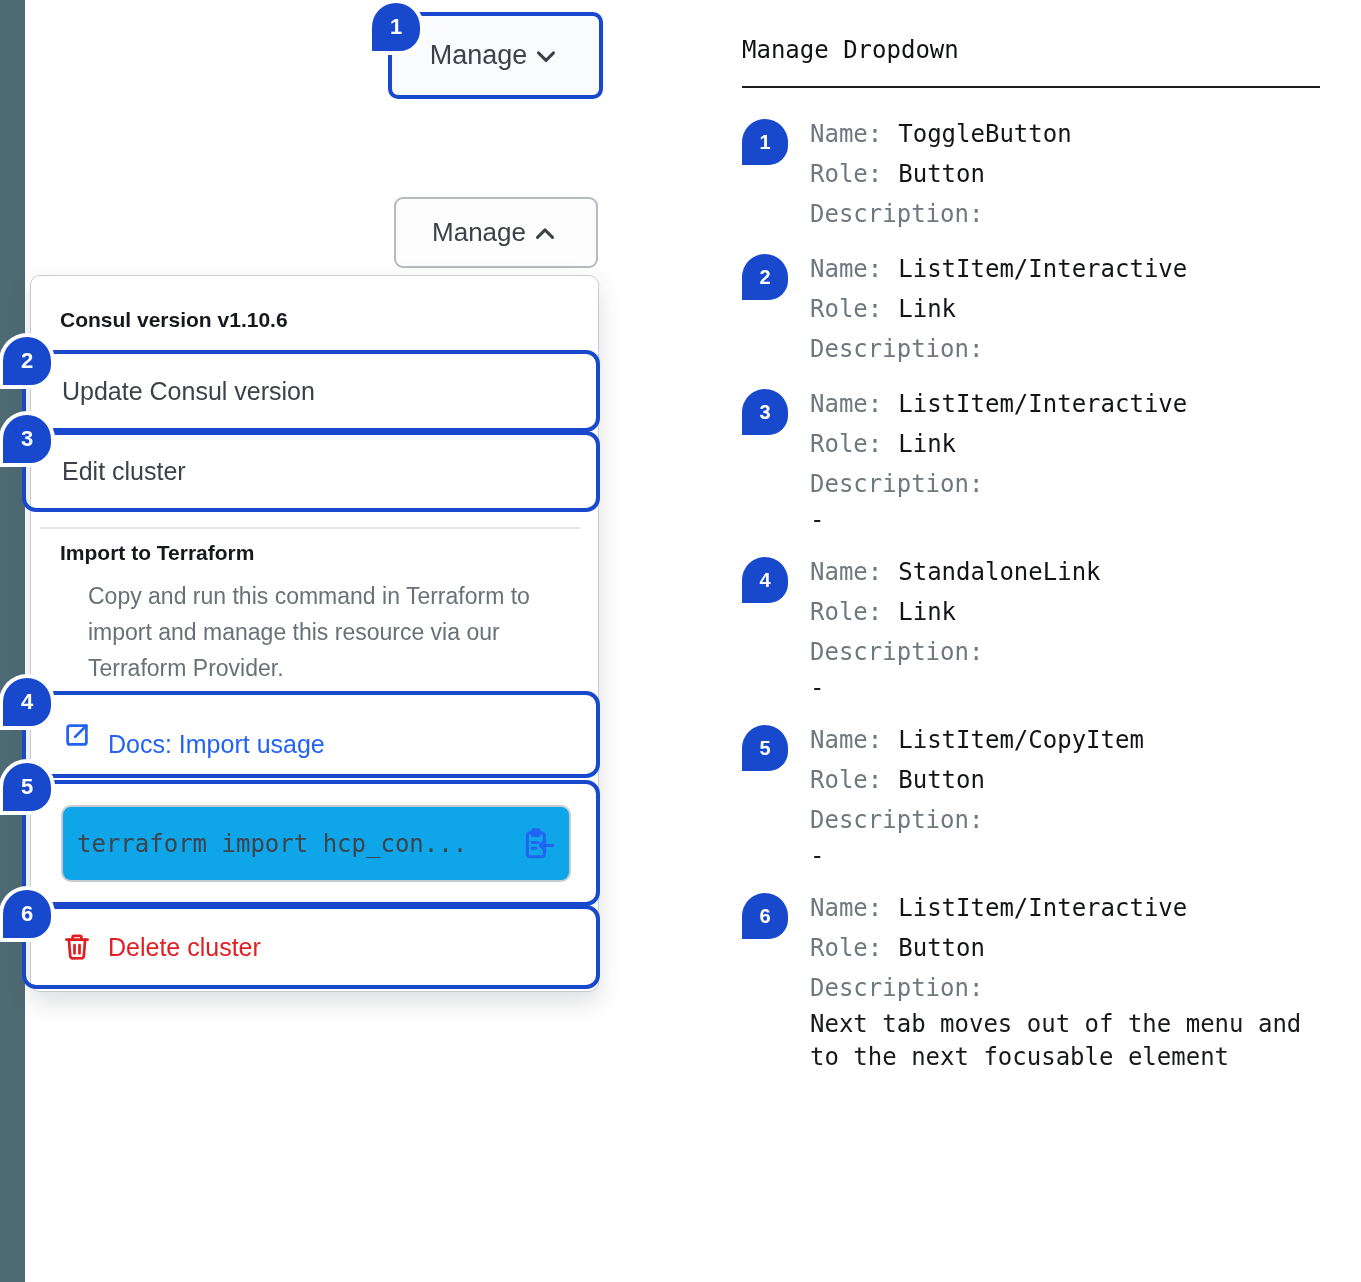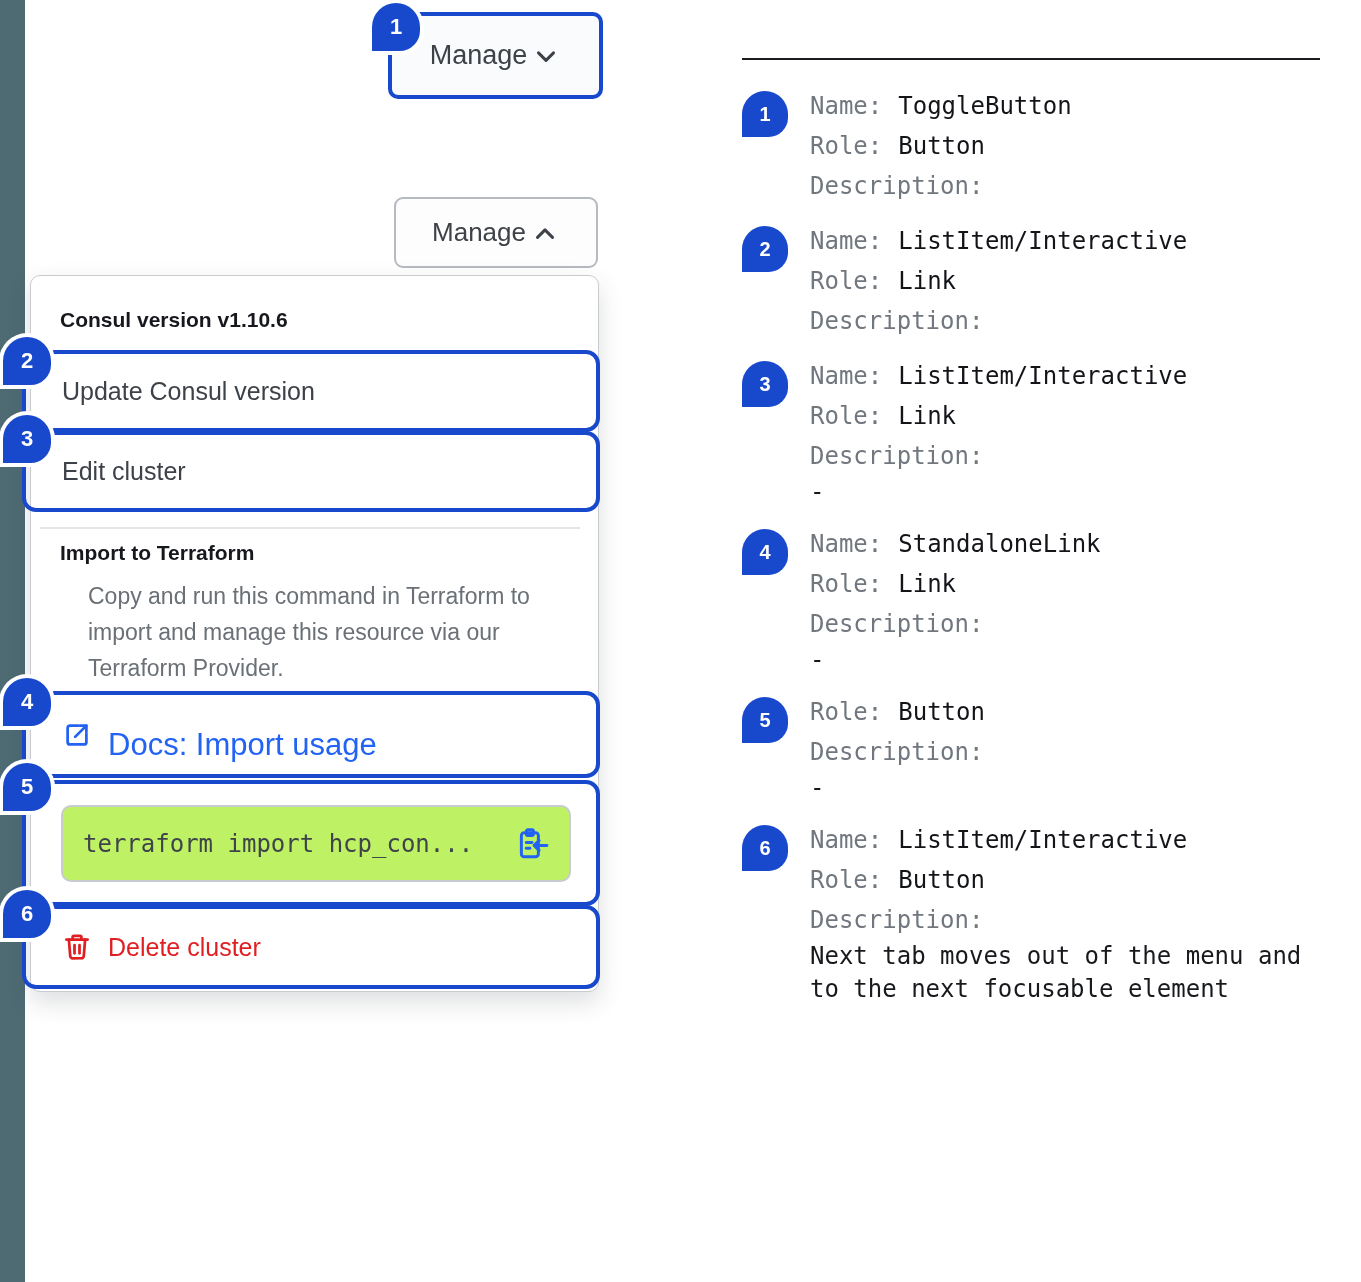--- a/index.html
+++ b/index.html
@@ -39,26 +39,26 @@
 
   .focus-box { position:absolute; left:22px; width:578px; border:4px solid var(--accent_blue);
                border-radius:14px; z-index:3; display:flex; align-items:center; padding-left:36px; background:transparent; }
   #box-update { top:350px; height:82px; }
   #box-edit   { top:431px; height:81px; }
   #box-docs   { top:691px; height:87px; gap:16px; }
   #box-code   { top:780px; height:126px; padding-left:0; }
   #box-delete { top:905px; height:84px; gap:16px; }
   .menu-label { font-size:25px; color:#3d4148; }
 
-  .link-label { font-size:31px; color:var(--link_blue);margin-top:20px; }
+  .link-label { font-size:25px; color:var(--link_blue);margin-top:20px; }
   #box-docs svg { width:30px; height:30px; stroke:var(--link_blue); fill:none; stroke-width:2.2; stroke-linecap:round; stroke-linejoin:round; }
 
-  .code-field { position:absolute; left:35px; top:21px; width:510px; height:77px; background:#bef264;
+  .code-field { position:absolute; left:35px; top:21px; width:510px; height:77px; background:#0ea5e9;
                 border:2px solid #c8cbd0; border-radius:10px; display:flex; align-items:center;
-                justify-content:space-between; padding:0 20px; }
+                justify-content:space-between; padding:0 14px; }
   .code-text { font-family:"DejaVu Sans Mono", monospace; font-size:24px; color:#3f434a; white-space:nowrap; }
   .copy-icon svg { width:34px; height:34px; stroke:var(--link_blue); fill:none; stroke-width:2.1; stroke-linecap:round; stroke-linejoin:round; display:block; }
 
   .danger-label { font-size:25px; color:var(--danger_red); }
   #box-delete svg { width:30px; height:30px; stroke:var(--danger_red); fill:none; stroke-width:2.2; stroke-linecap:round; stroke-linejoin:round; }
 
   
   .rightcol { position:absolute; left:742px; top:36px; width:586px; font-family:"DejaVu Sans Mono", monospace; }
   .rtitle { font-size:24px; color:#101216; }
   .rule { width:578px; height:2px; background:#1a1c20; margin-top:22px; }
@@ -145,20 +145,21 @@
     <path d="M8.5 6V4a1 1 0 0 1 1-1h5a1 1 0 0 1 1 1v2"></path>
     <path d="M18.5 6l-1.1 13.4a2 2 0 0 1-2 1.6H8.6a2 2 0 0 1-2-1.6L5.5 6"></path>
     <path d="M10 10.5v6.5"></path>
     <path d="M14 10.5v6.5"></path>
   </svg>
   <span class="danger-label">Delete cluster</span>
 </div>
 <div class="badge ringed" id="badge-6">6</div>
 
 <div class="rightcol">
+  <div class="rtitle">Manage Dropdown</div>
   <div class="rule"></div>
   <div class="r-list">
   <div class="r-item">
     <div class="r-badge">1</div>
     <div class="r-body">
       <div class="r-row">
         <span class="r-label">Name:</span><span class="r-val">ToggleButton</span>
       </div>
       <div class="r-row">
         <span class="r-label">Role:</span><span class="r-val">Button</span>
@@ -213,20 +214,23 @@
         <span class="r-label">Description:</span>
       </div>
       <div class="r-desc">-</div>
     </div>
   </div>
 
   <div class="r-item">
     <div class="r-badge">5</div>
     <div class="r-body">
       <div class="r-row">
+        <span class="r-label">Name:</span><span class="r-val">ListItem/CopyItem</span>
+      </div>
+      <div class="r-row">
         <span class="r-label">Role:</span><span class="r-val">Button</span>
       </div>
       <div class="r-row">
         <span class="r-label">Description:</span>
       </div>
       <div class="r-desc">-</div>
     </div>
   </div>
 
   <div class="r-item">

